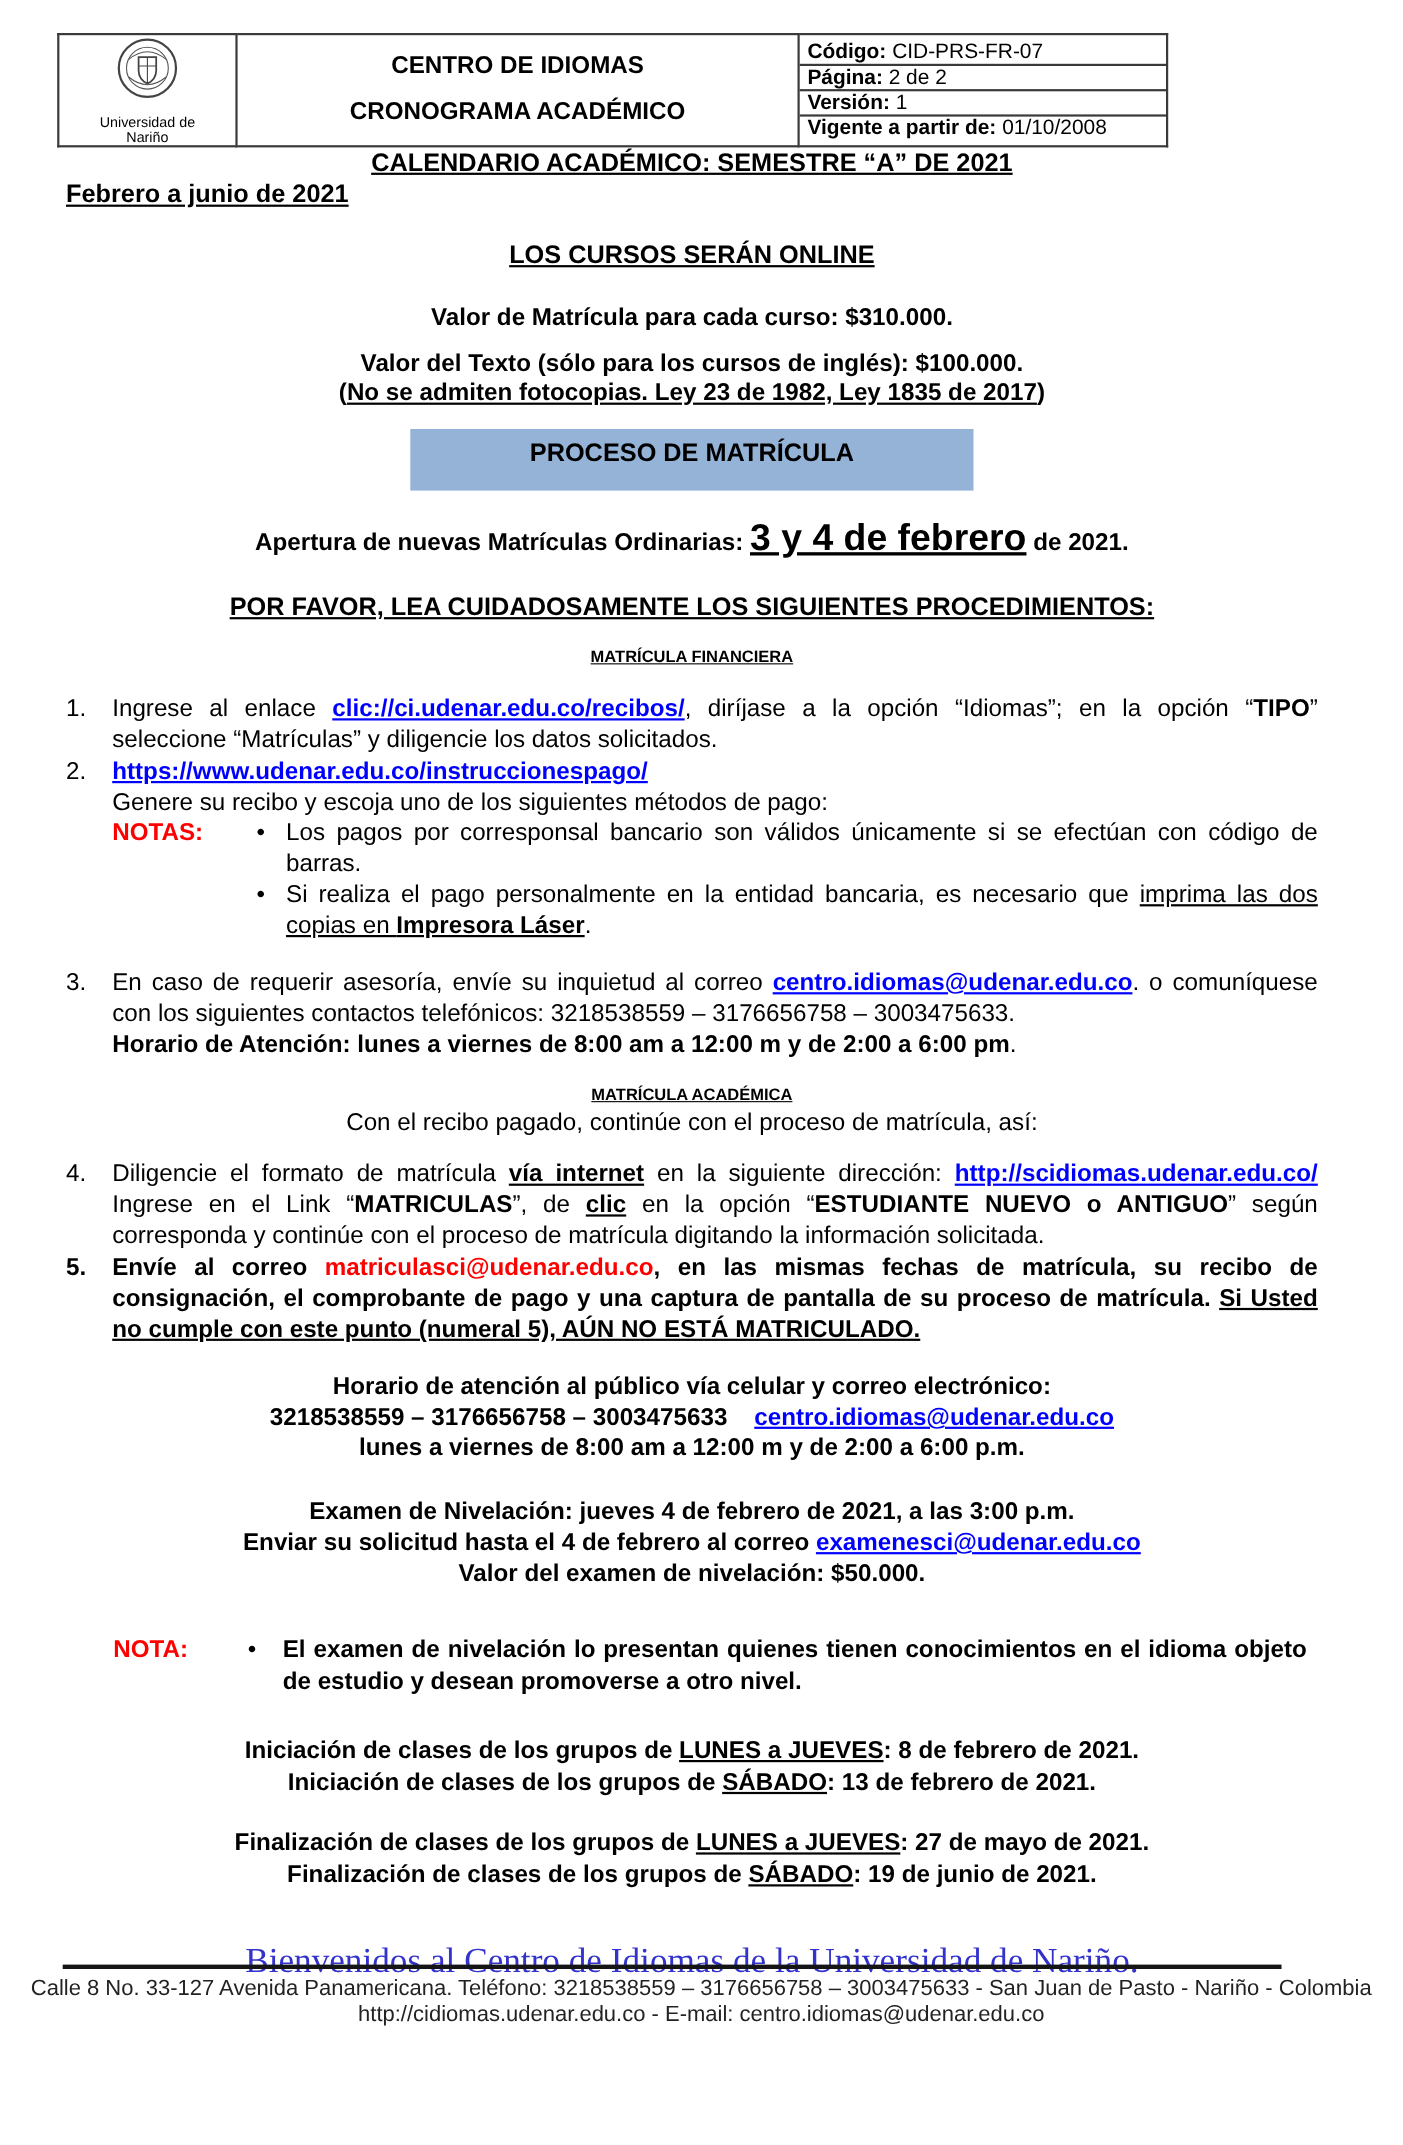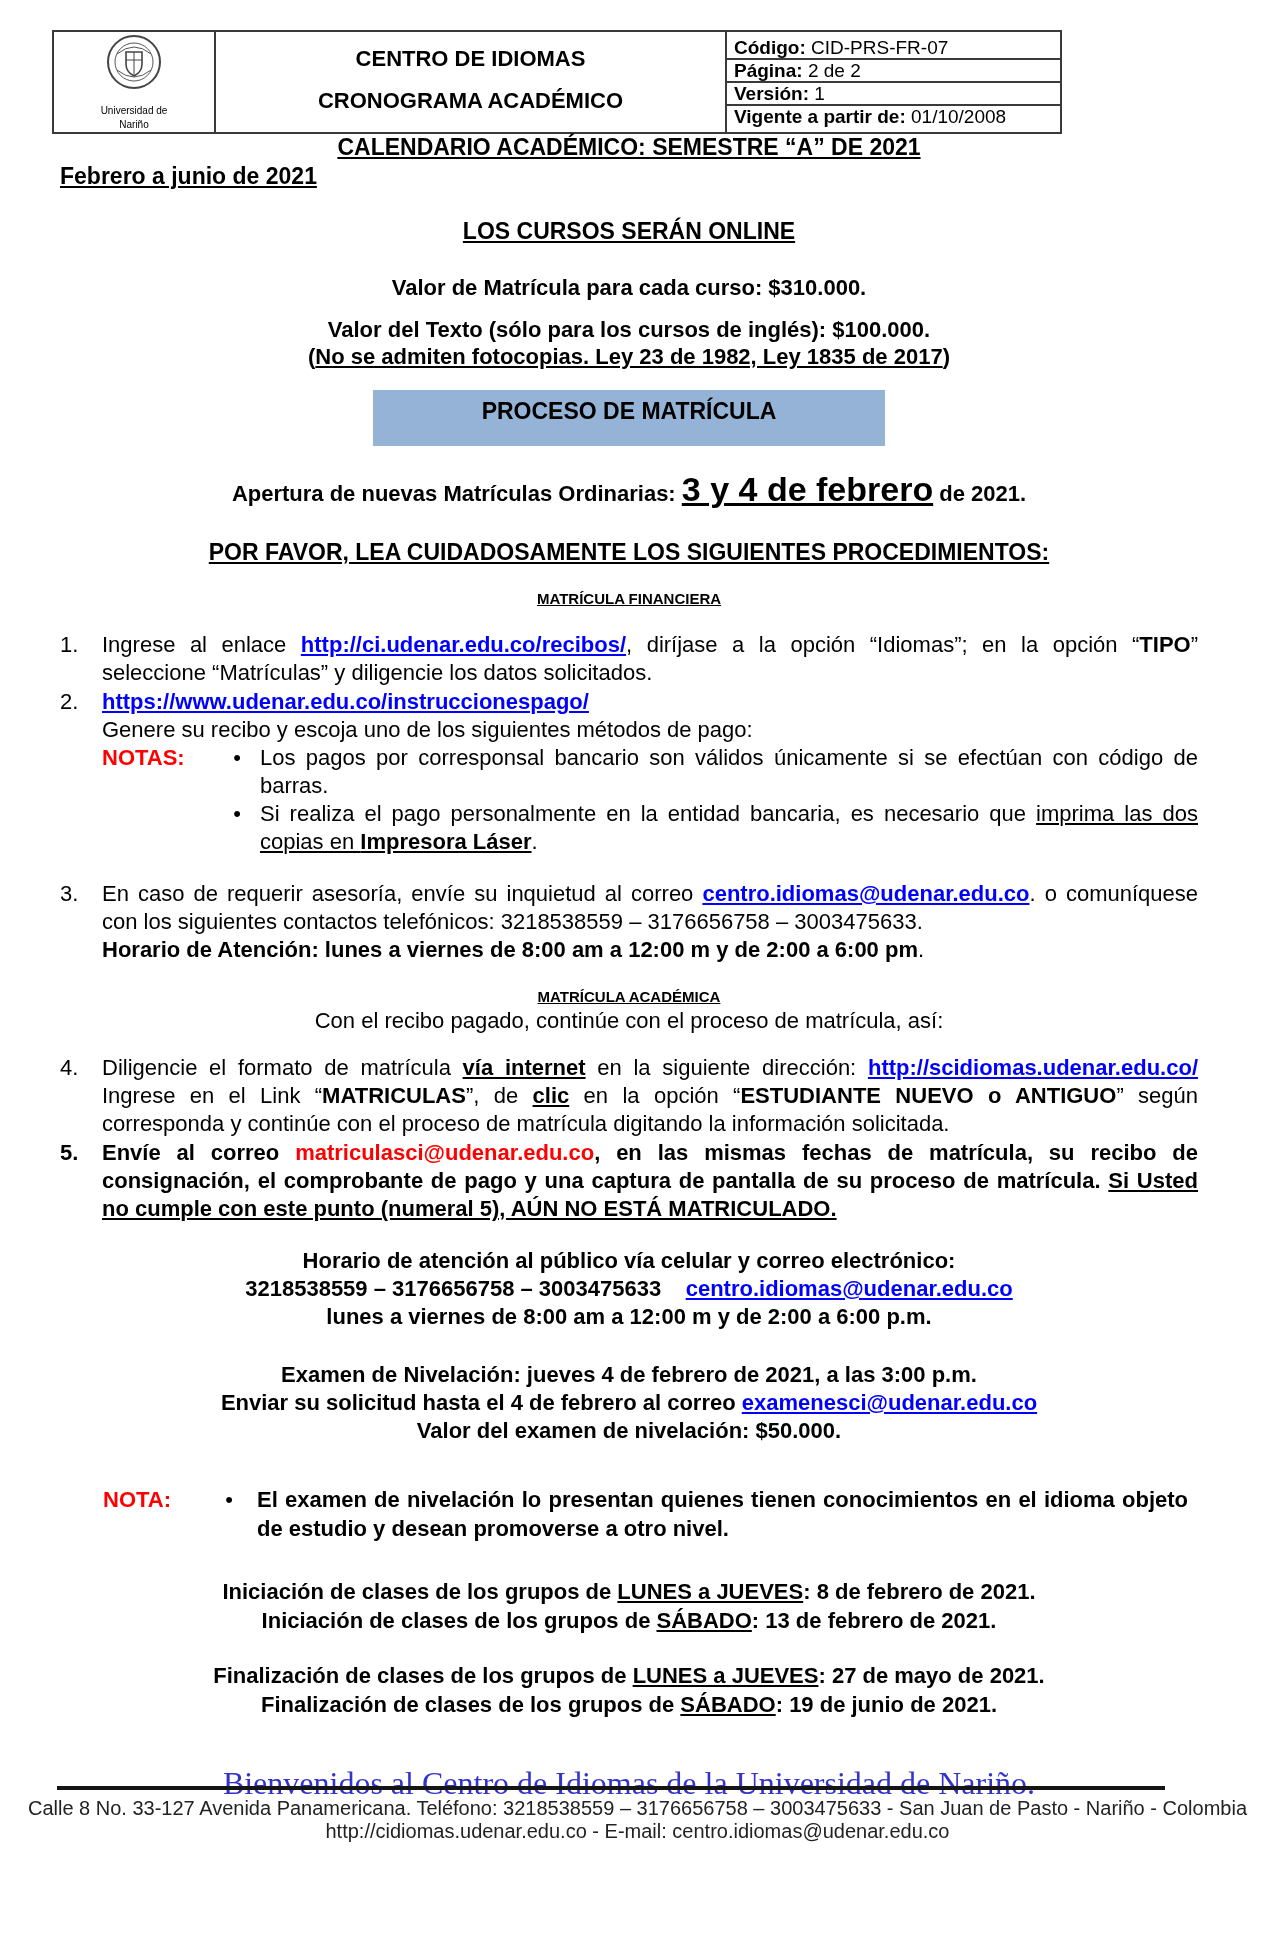--- a/index.html
+++ b/index.html
@@ -11,21 +11,21 @@
   .hdr{border-collapse:collapse;margin:30px 0 0 52px;width:1002px;table-layout:fixed;}
   .hdr td{border:2px solid #3a3a3a;vertical-align:middle;padding:0;}
   .cell-logo{width:160px;text-align:center;}
   .cell-mid{width:509px;text-align:center;font-weight:700;font-size:22px;}
   .cell-mid .l1{margin-top:2px;}
   .cell-mid .l2{margin-top:16px;margin-bottom:6px;}
   .cell-meta{width:333px;}
   .meta-row{border-bottom:2px solid #3a3a3a;font-size:19px;line-height:19px;padding:1px 0 1px 7px;white-space:nowrap;overflow:hidden;}
   .meta-row:last-child{border-bottom:none;}
   .meta-row b{font-weight:700;}
-  .logo-caption{font-size:10px;line-height:14px;margin-top:2px;}
+  .logo-caption{font-size:13px;line-height:14px;margin-top:2px;}
   .b{font-weight:700;}
   .u{text-decoration:underline;}
   .link{color:var(--link,#0000FF);font-weight:700;text-decoration:underline;}
   .red{color:var(--red,#FF0000);}
   .big{font-size:34px;line-height:1.02;}
 
   .t-main{text-align:center;font-weight:700;font-size:23px;text-decoration:underline;}
   .t-sub{margin-top:2px;font-weight:700;font-size:23px;text-decoration:underline;}
   .t-online{margin-top:28px;text-align:center;font-weight:700;font-size:23px;text-decoration:underline;}
   .price1{margin-top:30px;text-align:center;font-weight:700;}
@@ -121,21 +121,21 @@
     <div class="banner">PROCESO DE MATRÍCULA</div>
 
     <div class="apertura"><span class="b">Apertura de nuevas Matrículas Ordinarias: </span><span class="b u big">3 y 4 de febrero</span><span class="b"> de 2021.</span></div>
     <div class="porfavor">POR FAVOR, LEA CUIDADOSAMENTE LOS SIGUIENTES PROCEDIMIENTOS:</div>
 
     <div class="sec-title">MATRÍCULA FINANCIERA</div>
 
     <div class="list">
       <div class="item">
         <div class="item-num">1.</div>
-        <div class="item-body"><span>Ingrese al enlace </span><span class="link">http://ci.udenar.edu.co/recibos/</span><span>, diríjase a la opción “Idiomas”; en la opción “</span><span class="b">TIPO</span><span>” seleccione “Matrículas” y diligencie los datos solicitados.</span></div>
+        <div class="item-body"><span>Ingrese al enlace </span><span class="link">clic://ci.udenar.edu.co/recibos/</span><span>, diríjase a la opción “Idiomas”; en la opción “</span><span class="b">TIPO</span><span>” seleccione “Matrículas” y diligencie los datos solicitados.</span></div>
       </div>
       <div class="item">
         <div class="item-num">2.</div>
         <div class="item-body">
           <div><span class="link">https://www.udenar.edu.co/instruccionespago/</span></div>
           <div><span>Genere su recibo y escoja uno de los siguientes métodos de pago:</span></div>
           <div class="notas-row">
             <div class="notas-label">NOTAS:</div>
             <div class="bullet-col">•</div>
             <div class="bullet-text"><span>Los pagos por corresponsal bancario son válidos únicamente si se efectúan con código de barras.</span></div>

